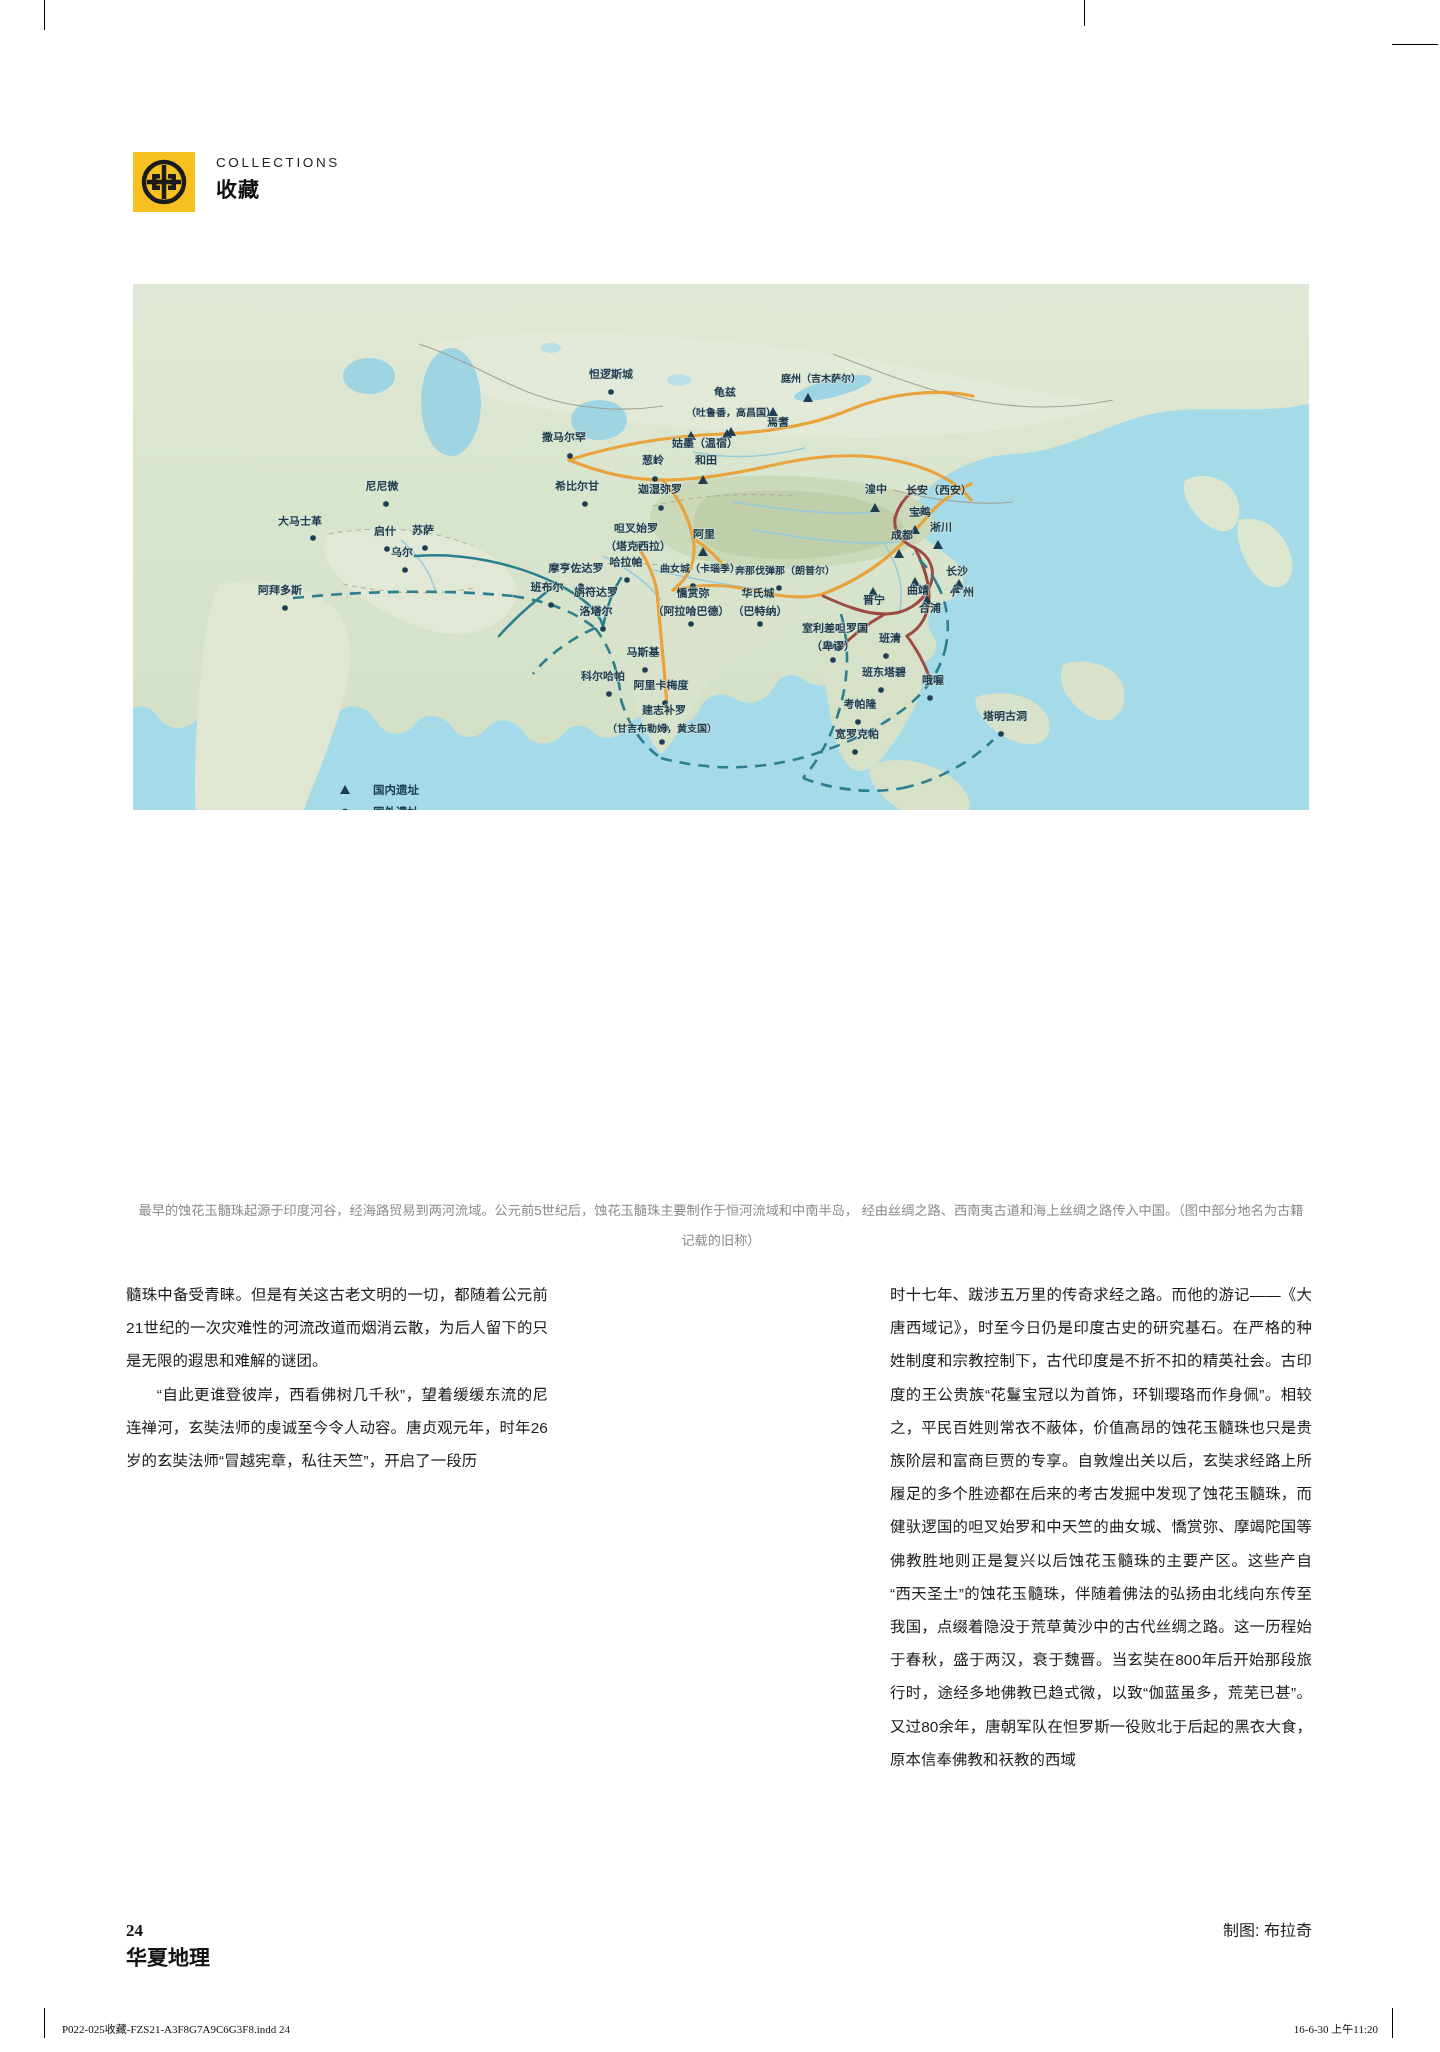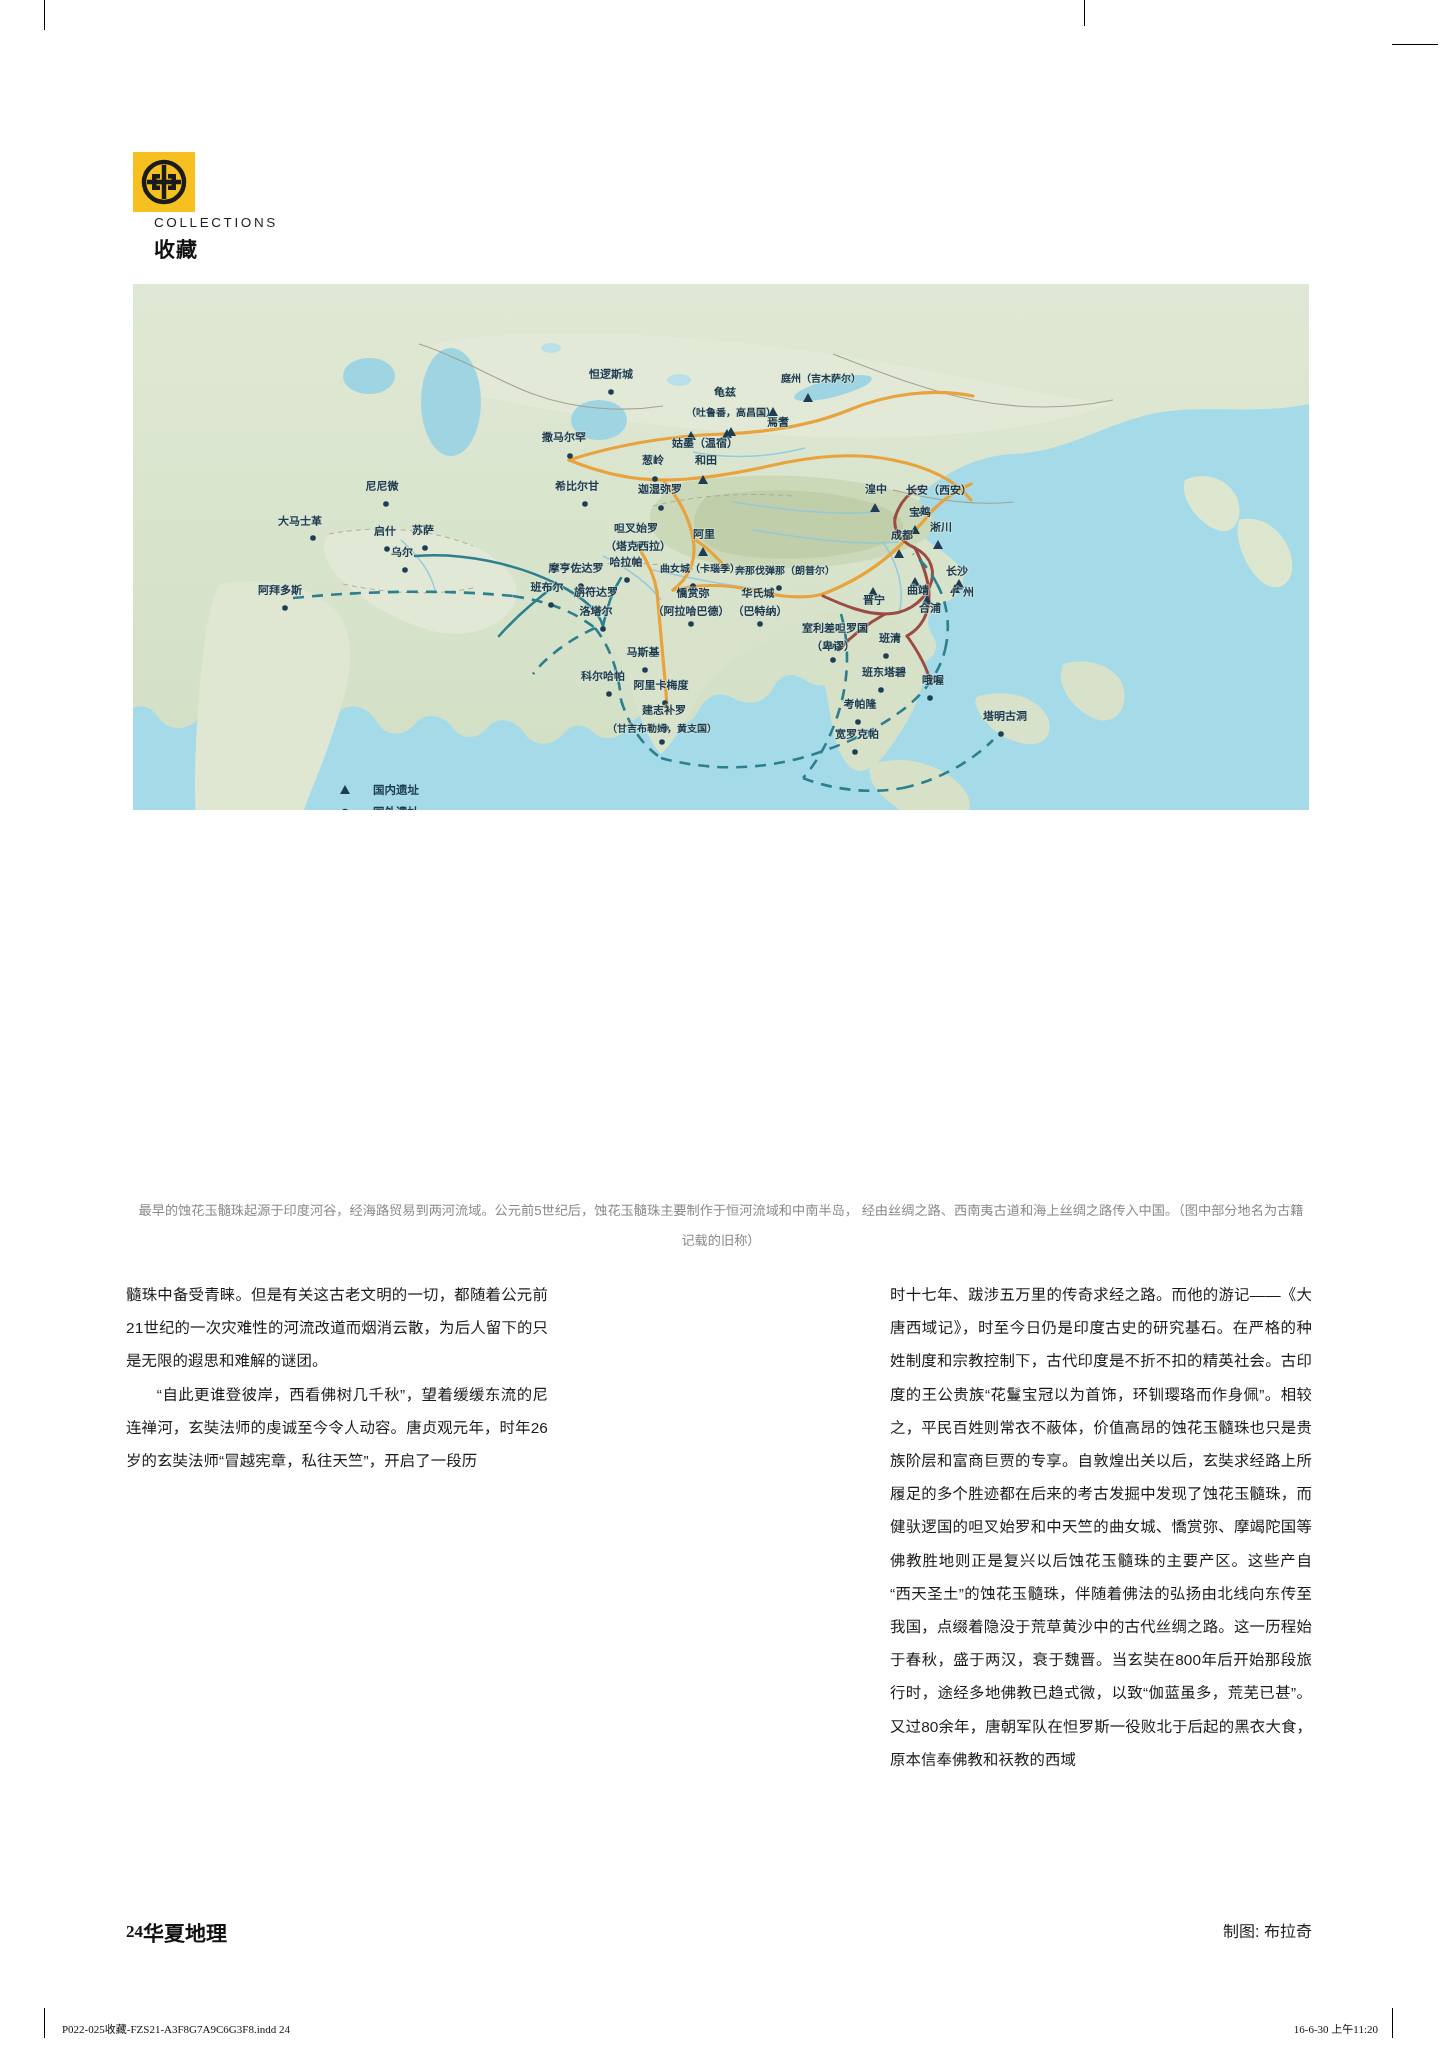--- a/index.html
+++ b/index.html
@@ -13,21 +13,21 @@
   }
   .page{position:absolute;inset:0;}
 
   
   .cropmark{position:absolute;background:#000;}
   .cm-tl-v{left:44px;top:0;width:1px;height:30px;}
   .cm-tr-v{left:1084px;top:0;width:1px;height:26px;}
   .cm-r-h{left:1392px;top:44px;width:46px;height:1px;}
 
   
-  .header{position:absolute;left:133px;top:152px;display:flex;align-items:flex-start;flex-direction:column;}
+  .header{position:absolute;left:133px;top:152px;display:flex;align-items:flex-start;}
   .logo-badge{
     width:62px;height:60px;background:#f6c020;
     display:flex;align-items:center;justify-content:center;flex:0 0 auto;
   }
   .logo-badge svg{display:block;}
   .header-text{margin-left:21px;padding-top:4px;}
   .kicker{
     font-size:13.5px;letter-spacing:2.6px;color:#231f20;
     font-family:"Liberation Sans",sans-serif;line-height:1;
   }
@@ -68,21 +68,21 @@
   .col p{
     margin:0;color:#1a1a1a;font-size:15.4px;line-height:33.2px;
     text-align:justify;text-justify:inter-ideograph;
     letter-spacing:0.1px;
   }
   .col p.indent{text-indent:2em;}
 
   
   .footer{position:absolute;left:126px;top:1917px;width:1186px;
     display:flex;justify-content:space-between;align-items:baseline;}
-  .folio{display:flex;align-items:center;}
+  .folio{display:flex;align-items:flex-start;flex-direction:column;}
   .folio-num{font-size:17px;color:#111;font-weight:bold;font-family:"Liberation Serif",serif;}
   .folio-name{font-size:21px;color:#111;font-weight:bold;}
   .credit{font-size:16px;color:#222;}
 
   
   .slug{position:absolute;left:0;top:2008px;width:1440px;height:44px;}
   .slug-rule{position:absolute;left:44px;top:0;width:1px;height:30px;background:#000;}
   .slug-rule-r{position:absolute;left:1392px;top:0;width:1px;height:30px;background:#000;}
   .slug-left{position:absolute;left:62px;top:12px;font-size:11px;color:#111;
     font-family:"Liberation Serif",serif;}

